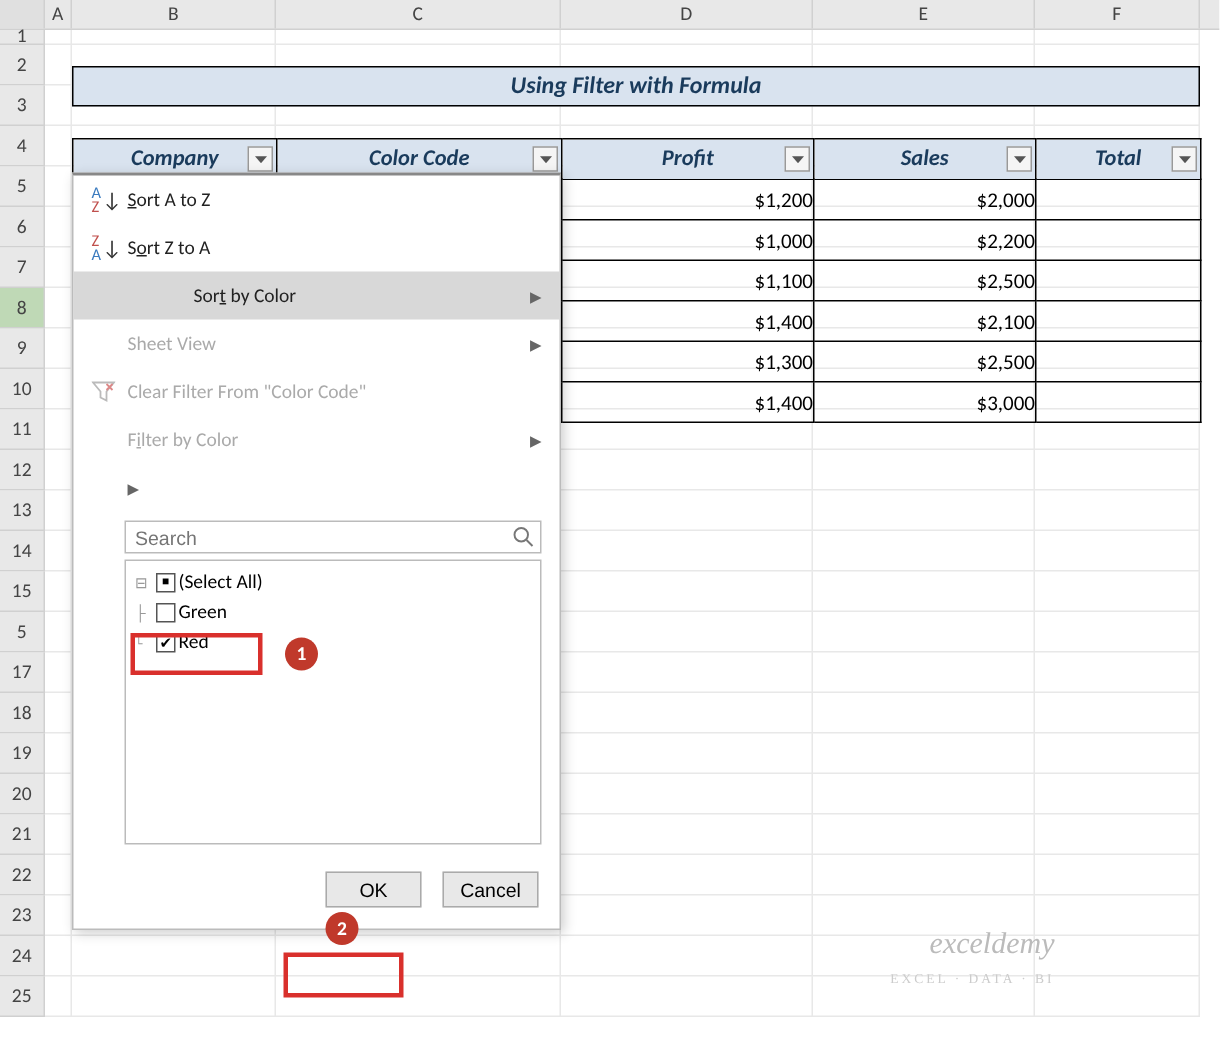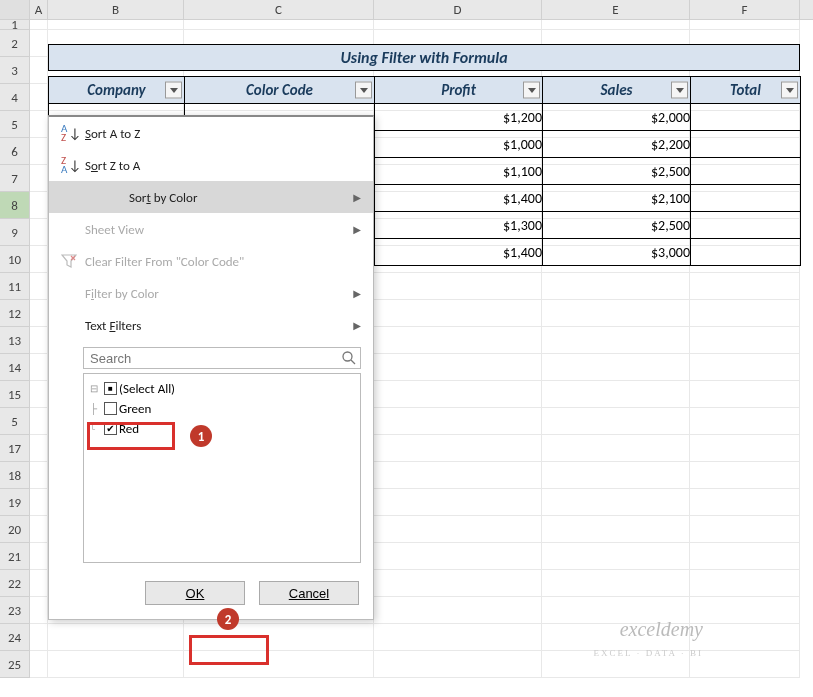--- a/index.html
+++ b/index.html
@@ -35,21 +35,21 @@
     .c-B { width: 136px; }
     .c-C { width: 190px; }
     .c-D { width: 168px; }
     .c-E { width: 148px; }
     .c-F { width: 110px; }
     
     
     .title-banner { position: absolute; left: 18px; top: 24px; width: 752px; height: 27px; background: #d9e3ef; border: 1px solid #000; display: flex; align-items: center; justify-content: center; font-style: italic; font-weight: bold; font-size: 16px; color: #1a3b5c; }
     
     
-    .data-table { position: absolute; left: 18px; top: 56px; }
+    .data-table { position: absolute; left: 18px; top: 72px; }
     .data-table table { border-collapse: collapse; }
     .data-table th { background: #d9e3ef; font-style: italic; font-weight: bold; font-size: 15px; color: #1a3b5c; border: 1px solid #000; height: 27px; position: relative; }
     .data-table td { border: 1px solid #000; text-align: right; height: 27px; font-size: 14px; }
     .th-B { width: 136px; }
     .th-C { width: 190px; }
     .th-D { width: 168px; }
     .th-E { width: 148px; }
     .th-F { width: 110px; }
     
     .filter-btn { position: absolute; right: 2px; top: 50%; transform: translateY(-50%); width: 17px; height: 17px; background: #f5f5f5; border: 1px solid #999; display: flex; align-items: center; justify-content: center; cursor: pointer; }
@@ -77,21 +77,21 @@
     .search-box .mag { position: absolute; right: 4px; top: 3px; width: 16px; height: 16px; }
     
     .checkbox-list { margin: 2px 12px 8px 34px; border: 1px solid #bbb; height: 190px; background: #fff; padding: 4px 6px; font-size: 13px; }
     .check-item { display: flex; align-items: center; height: 20px; gap: 2px; }
     .tree-line { color: #999; font-size: 10px; width: 12px; }
     .check-box { width: 13px; height: 13px; border: 1px solid #555; background: #fff; display: inline-flex; align-items: center; justify-content: center; font-size: 10px; }
     .check-box.checked::after { content: "✔"; font-size: 10px; color: #000; }
     .check-box.partial::after { content: "■"; font-size: 8px; color: #000; }
     
     .menu-buttons { display: flex; justify-content: flex-end; gap: 14px; padding: 10px 14px 14px; }
-    .menu-btn { width: 100px; height: 24px; background: #e8e8e8; border: 1px solid #aaa; font-size: 13px; cursor: pointer; text-decoration: underline; }
+    .menu-btn { width: 64px; height: 24px; background: #e8e8e8; border: 1px solid #aaa; font-size: 13px; cursor: pointer; }
     
     
     .callout { position: absolute; width: 22px; height: 22px; background: #c0392b; border-radius: 50%; color: #fff; font-weight: bold; display: flex; align-items: center; justify-content: center; font-size: 13px; z-index: 20; }
     .red-box { position: absolute; border: 3px solid #d9302c; z-index: 15; }
     
     .watermark { position: absolute; right: 110px; bottom: 38px; font-family: Georgia, serif; font-size: 20px; color: #bbb; font-style: italic; text-align: right; line-height: 1; z-index: 1; }
     .watermark .sub { font-size: 9px; letter-spacing: 2px; font-style: normal; color: #ccc; }
   </style>
 </head>
 <body>
@@ -464,21 +464,20 @@
       </span>
       <span class="menu-label">Clear Filter From "Color Code"</span>
     </div>
     <div class="menu-item disabled">
       <span class="menu-icon"></span>
       <span class="menu-label">F<span class="underline-s">i</span>lter by Color</span>
       <span class="menu-arrow">▶</span>
     </div>
     <div class="menu-item">
       <span class="menu-icon"></span>
-      <span class="menu-label">Text <span class="underline-s">F</span>ilters</span>
       <span class="menu-arrow">▶</span>
     </div>
     <div class="search-box">
       <input type="text" placeholder="Search" style="">
       <span class="mag">
         <svg viewBox="0 0 16 16">
             <circle cx="6.5" cy="6.5" r="4.5" fill="none" stroke="#777" stroke-width="1.3"></circle>
             <line x1="10" y1="10" x2="14" y2="14" stroke="#777" stroke-width="1.3"></line>
           </svg>
       </span>

